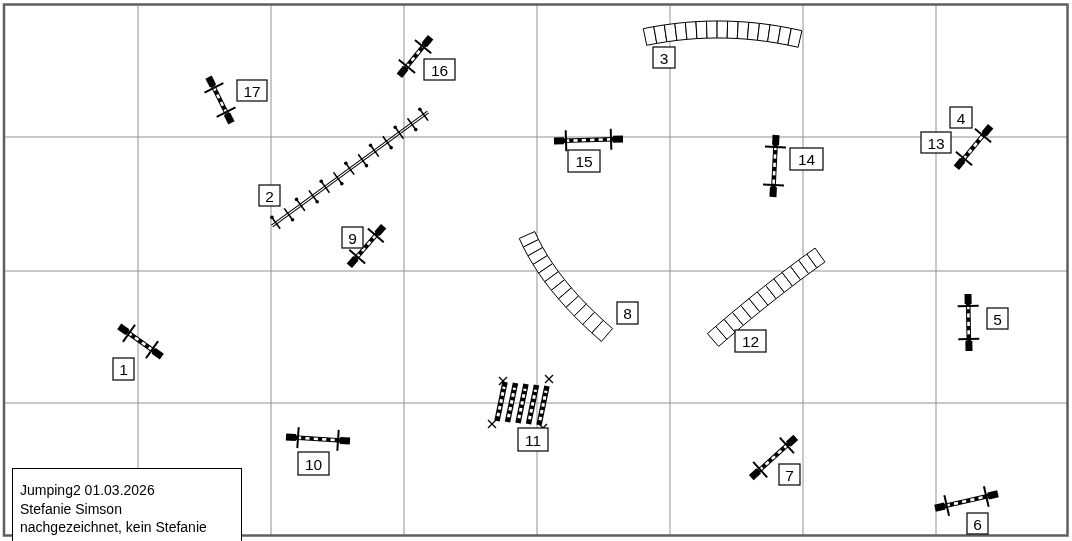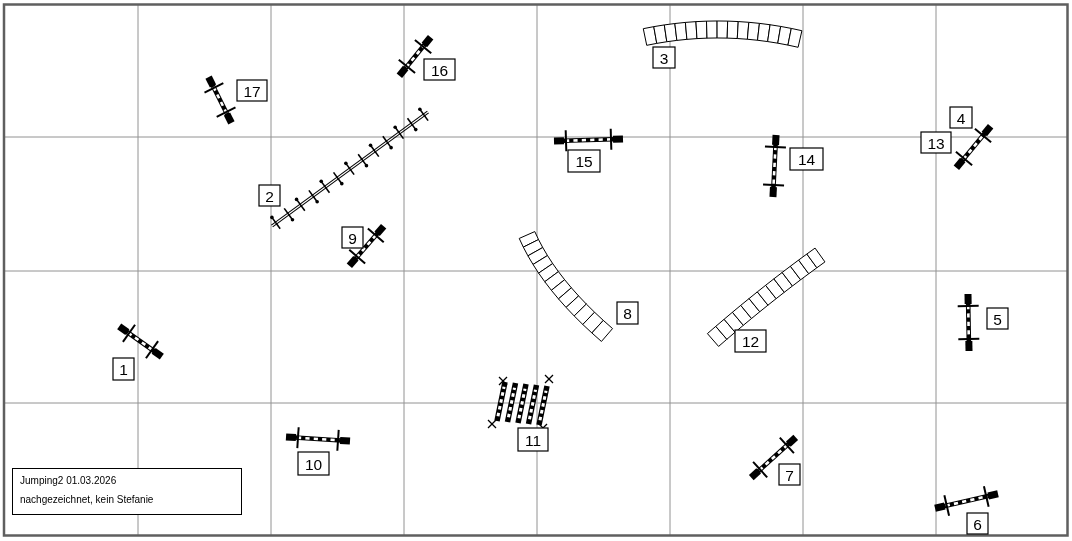--- a/index.html
+++ b/index.html
@@ -1,22 +1,22 @@
 <!DOCTYPE html>
 <html><head>
 <meta charset="utf-8">
 <title></title>
 <style>
   html,body{margin:0;padding:0;background:#ffffff;}
   .plan{position:relative;width:1072px;height:541px;background:#ffffff;overflow:hidden;
         font-family:"Liberation Sans",sans-serif;}
   .plan svg{position:absolute;left:0;top:0;}
   .infobox{position:absolute;left:12px;top:468px;width:230px;box-sizing:border-box;
-           background:#ffffff;border:1.5px solid #000000;padding:3px 6px 5px 7px;
-           font-size:10px;line-height:18.5px;color:#000000;z-index:2;}
+           background:#ffffff;border:1.5px solid #000000;padding:12px 6px 5px 7px;
+           font-size:14px;line-height:18.5px;color:#000000;z-index:2;}
   .infobox div{white-space:nowrap;}
   text{font-family:"Liberation Sans",sans-serif;}
 </style>
 </head>
 <body>
 
 <div class="plan">
   <svg id="course-svg" width="1072" height="541" viewBox="0 0 1072 541">
     <g id="grid-layer">
         <line x1="138" y1="4" x2="138" y2="536" stroke="#929292" stroke-width="1"></line>
@@ -282,15 +282,16 @@
           <g>
             <rect x="237" y="80" width="30" height="21" fill="#ffffff" stroke="#000000" stroke-width="1.2"></rect>
             <text x="252" y="91" text-anchor="middle" dominant-baseline="central" font-size="15.5px" fill="#000000">17</text>
           </g>
         </g>
       </g>
   </svg>
 
   <div class="infobox">
     <div>Jumping2 01.03.2026</div>
+    <div>Stefanie Simson</div>
     <div>nachgezeichnet, kein Stefanie</div>
   </div>
 </div>
 
 </body></html>

